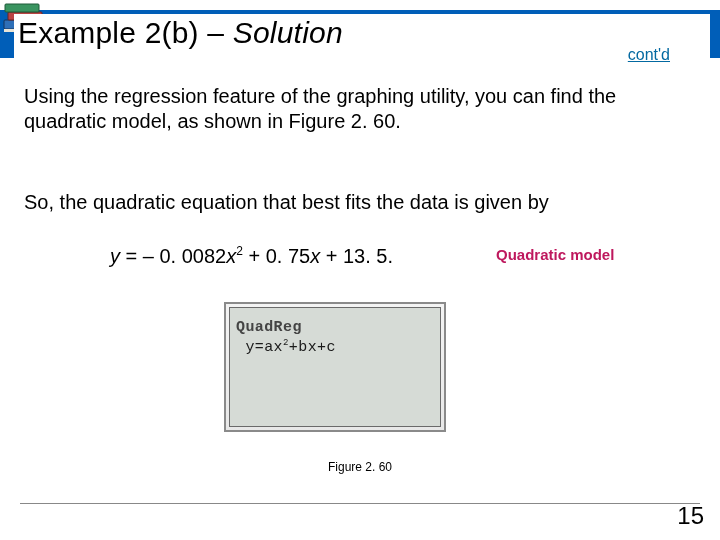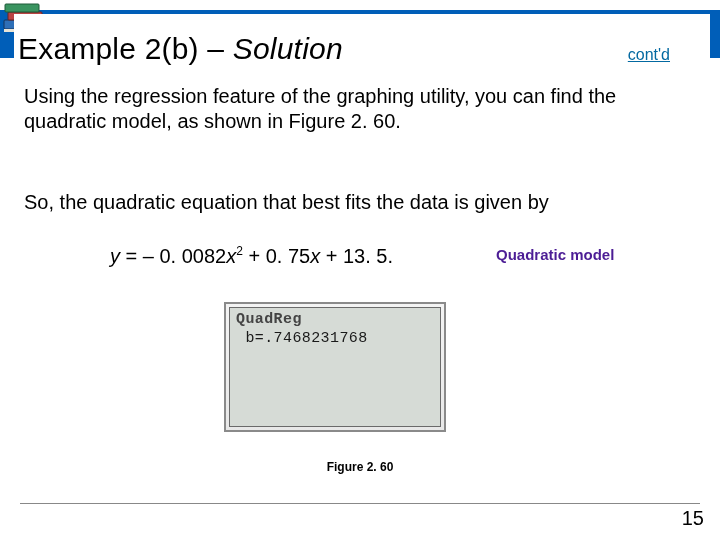--- a/index.html
+++ b/index.html
@@ -29,21 +29,21 @@
   .title-text {
     position: absolute;
     top: 14px;
     left: 14px;
     width: 696px;
     height: 46px;
     background: #fff;
     font-size: 30px;
     color: #000;
     padding-left: 4px;
-    padding-top: 18px;
+    padding-top: 2px;
     letter-spacing: 0.2px;
   }
   .title-text .solution { font-style: italic; }
   .contd {
     position: absolute;
     top: 46px;
     right: 50px;
     font-size: 16px;
     color: #0369a1;
     text-decoration: underline;
@@ -71,21 +71,21 @@
     font-style: italic;
     text-align: right;
   }
   .eqn .nrm { font-style: normal; }
   .eqn sup { font-size: 12px; font-style: normal; vertical-align: super; }
   .eqn-label {
     position: absolute;
     left: 472px;
     top: 2px;
     font-size: 15px;
-    color: #4c1d95;
+    color: #be185d;
     font-weight: 600;
   }
   .calc-box {
     position: absolute;
     top: 302px;
     left: 224px;
     width: 222px;
     height: 130px;
     border: 2px solid #8a8a8a;
     background: linear-gradient(#f3f3f3, #e8e8e8);
@@ -95,37 +95,37 @@
     top: 3px; left: 3px; right: 3px; bottom: 3px;
     background: #d6dbd6;
     border: 1px solid #6a6a6a;
     font-family: "Courier New", monospace;
     font-size: 15px;
     color: #1a1a1a;
     padding: 3px 6px;
     line-height: 1.25;
     letter-spacing: 0.4px;
   }
-  .calc-inner .hdr { font-weight: 600; color: #444; }
+  .calc-inner .hdr { font-weight: 600; color: #444; margin-top: 8px; }
   .calc-inner .row sup { font-size: 9px; vertical-align: super; }
   .fig-caption {
     position: absolute;
     top: 460px;
     left: 0;
     width: 720px;
     text-align: center;
     font-size: 12px;
-    font-weight: 700;
+    font-weight: 400;
     color: #000;
   }
   .page-num {
     position: absolute;
     bottom: 10px;
     right: 16px;
-    font-size: 20px;
+    font-size: 24px;
     color: #000;
   }
   .bottom-line {
     position: absolute;
     bottom: 36px;
     left: 20px;
     width: 680px;
     height: 1px;
     background: #888;
   }
@@ -156,19 +156,19 @@
 <div class="equation-row">
   <div class="eqn">
     <span>y</span><span class="nrm"> = </span><span class="nrm">– 0. 0082</span><span>x</span><sup>2</sup><span class="nrm"> + 0. 75</span><span>x</span><span class="nrm"> + 13. 5.</span>
   </div>
   <div class="eqn-label">Quadratic model</div>
 </div>
 
 <div class="calc-box">
   <div class="calc-inner">
     <div class="hdr">QuadReg</div>
-    <div class="row">&nbsp;<span>b=.7468231768</span></div>
+    <div class="row">&nbsp;<span>y=ax</span><sup>2</sup><span>+bx+c</span></div>
   </div>
 </div>
 
 <div class="bottom-line"></div>
 <div class="fig-caption">Figure 2. 60</div>
 <div class="page-num">15</div>
 
 </body></html>

